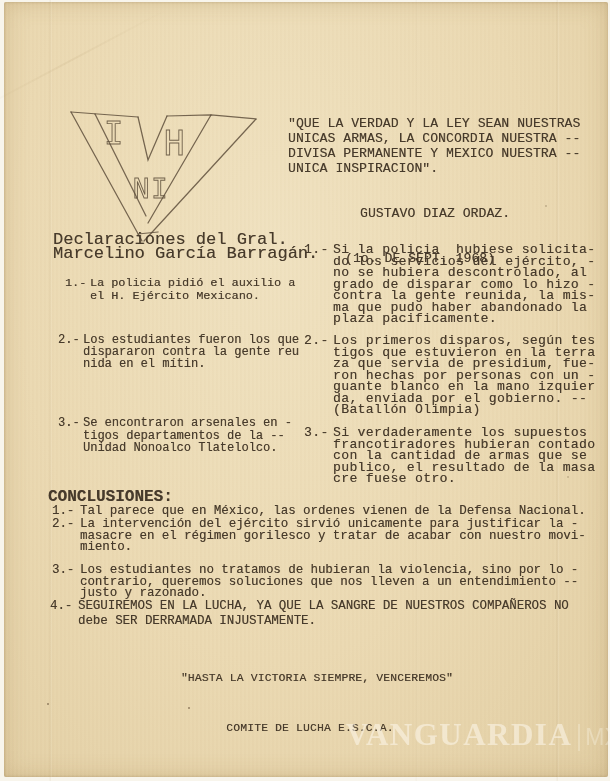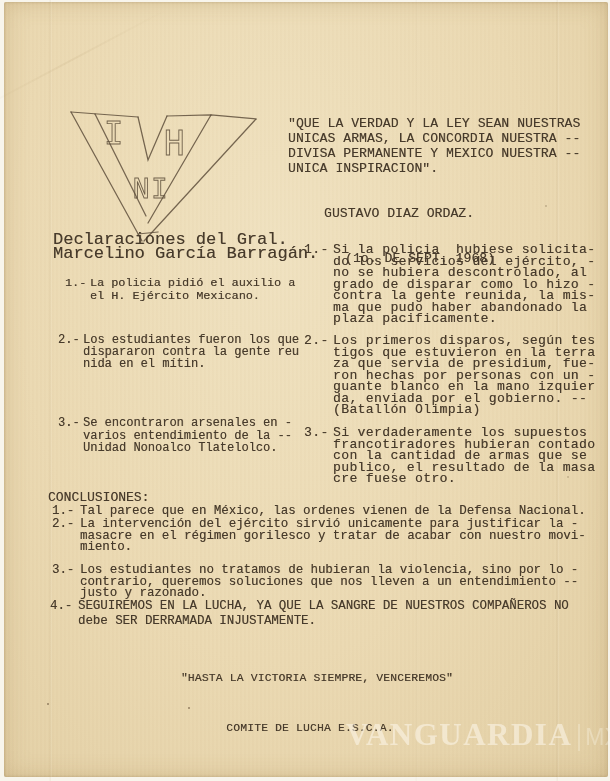--- a/index.html
+++ b/index.html
@@ -11,35 +11,35 @@
   .paper::after{content:"";position:absolute;inset:0;
          background:repeating-linear-gradient(90deg, rgba(110,85,45,.016) 0 2px, rgba(255,255,255,.015) 2px 4px);}
   .typed{position:absolute;color:#463a2b;white-space:pre-wrap;
          text-shadow:0.3px 0.3px 0.6px rgba(70,52,34,.5);}
   .item{display:flex;align-items:flex-start;}
   .num{flex:0 0 auto;}
   .itxt{flex:1 1 auto;}
 
   
   .quote{left:288px;top:86px;font-size:13px;line-height:15px;letter-spacing:0.1px;}
-  .quote .attr{margin-left:36px;}
+  .quote .attr{margin-left:72px;}
   .quote .qdate{margin-left:57px;}
 
   .decl-heading{left:53px;top:233px;font-size:17px;line-height:13.5px;}
   .l-item1{left:65px;top:277px;font-size:11.8px;line-height:13px;width:250px;}
   .l-item2{left:58px;top:334px;font-size:12px;line-height:12.2px;width:258px;}
   .l-item3{left:58px;top:417px;font-size:12px;line-height:12.6px;width:258px;}
   .l-num{width:25px;}
 
   .r-item1{left:304px;top:244px;font-size:13px;line-height:11.5px;letter-spacing:0.4px;width:302px;}
   .r-item2{left:304px;top:335px;font-size:13px;line-height:11.5px;letter-spacing:0.4px;width:302px;}
   .r-item3{left:304px;top:427px;font-size:13px;line-height:11.5px;letter-spacing:0.4px;width:302px;}
   .r-num{width:29px;}
 
-  .conc-heading{left:48px;top:491px;font-size:13px;line-height:13px;}
+  .conc-heading{left:48px;top:491px;font-size:16px;line-height:13px;font-weight:bold;}
   .c-item1{left:52px;top:506px;font-size:12.4px;line-height:11.6px;width:556px;}
   .c-item2{left:52px;top:519px;font-size:12.4px;line-height:11.6px;width:556px;}
   .c-item3{left:52px;top:565px;font-size:12.4px;line-height:11.6px;width:556px;}
   .c-item4{left:50px;top:599px;font-size:12.4px;line-height:15px;width:556px;}
   .c-num{width:28px;}
 
   .closing{left:140px;top:637px;width:340px;text-align:center;font-size:11.3px;
            line-height:16.5px;letter-spacing:0.2px;}
   .closing .slogan{padding-left:14px;}
 
@@ -115,21 +115,21 @@
   </div>
   <div class="typed item l-item2">
     <span class="num l-num">2.-</span>
     <div class="itxt">Los estudiantes fueron los que
 dispararon contra la gente reu
 nida en el mítin.</div>
   </div>
   <div class="typed item l-item3">
     <span class="num l-num">3.-</span>
     <div class="itxt">Se encontraron arsenales en -
-varios entendimiento de la --
+tigos departamentos de la --
 Unidad Nonoalco Tlatelolco.</div>
   </div>
 
   <div class="typed item r-item1">
     <span class="num r-num">1.-</span>
     <div class="itxt">Si la policia  hubiese solicita-
 do los servicios del ejército, -
 no se hubiera descontrolado, al
 grado de disparar como lo hizo -
 contra la gente reunida, la mis-

